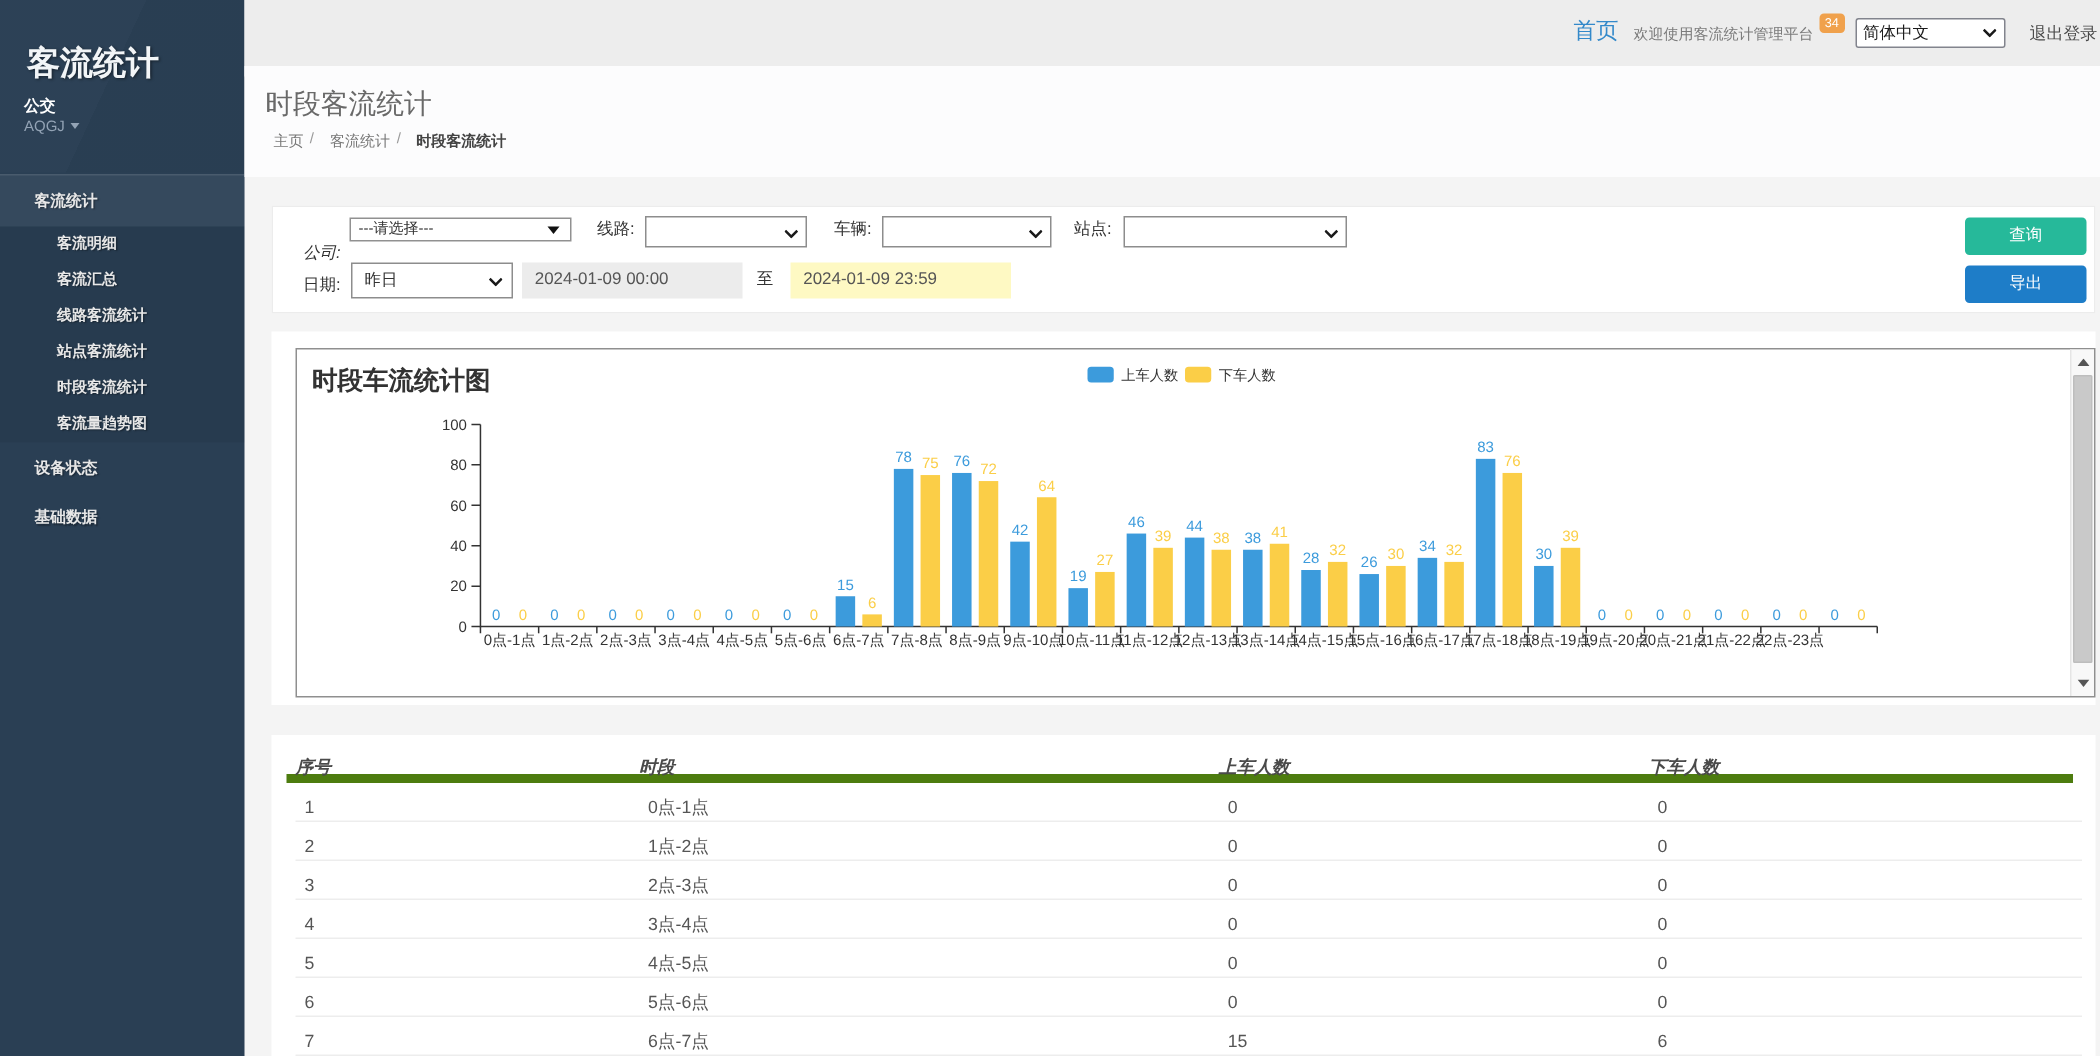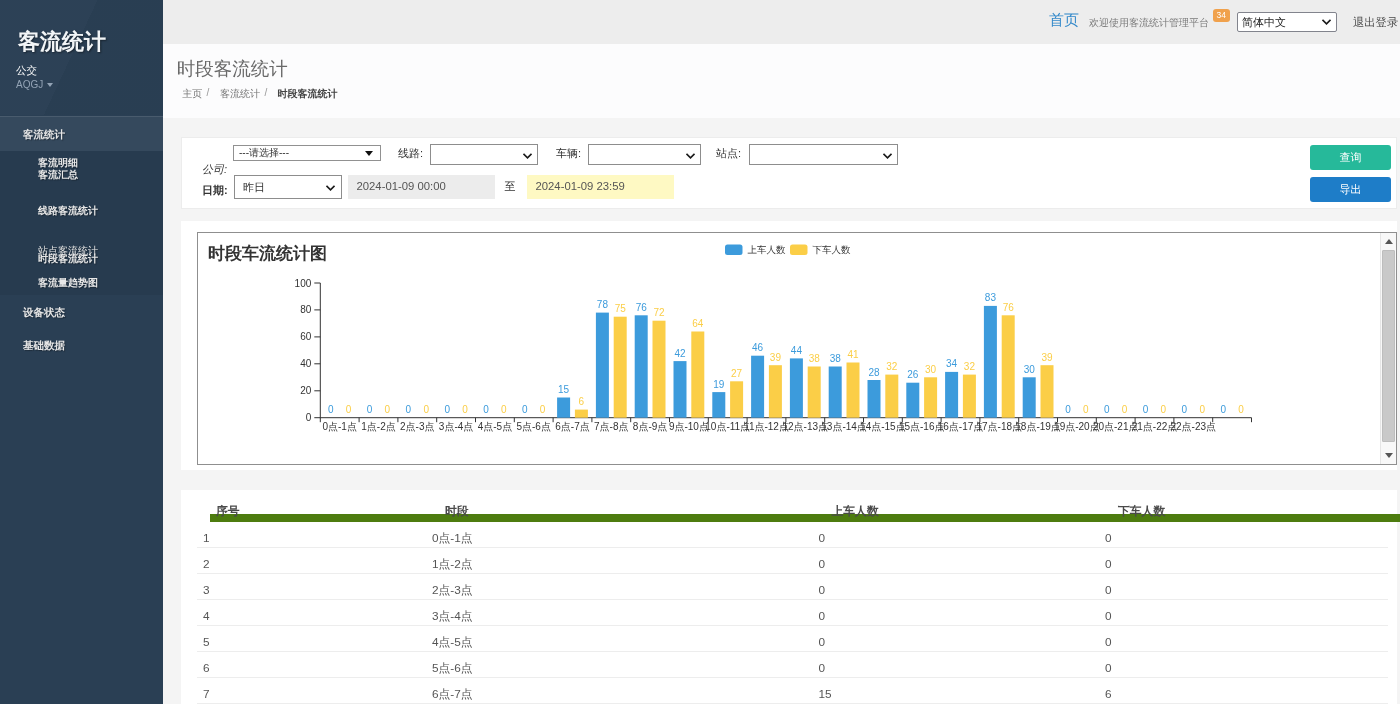--- a/index.html
+++ b/index.html
@@ -3,31 +3,31 @@
 * { margin:0; padding:0; box-sizing:border-box; }
 html,body { width:1400px; height:704px; overflow:hidden; background:#F4F4F4;
   font-family:"Liberation Sans",sans-serif; }
 .abs { position:absolute; }
 </style></head>
 <body>
 
 <div class="abs" style="left:0;top:0;width:163px;height:704px;background:#2A3F54;overflow:hidden;">
   <div class="abs" style="left:0;top:0;width:163px;height:115px;background:linear-gradient(115deg, rgba(255,255,255,0.012) 0 45%, rgba(0,0,0,0.02) 45%);"></div>
   <div class="abs" style="left:18px;top:27px;font-size:22px;font-weight:bold;color:#F2F5F7;text-shadow:1px 1px 2px rgba(0,0,0,0.45);white-space:nowrap;">客流统计</div>
-  <div class="abs" style="left:16px;top:64px;font-size:10.5px;font-weight:normal;color:#FFFFFF;">公交</div>
+  <div class="abs" style="left:16px;top:64px;font-size:10.5px;font-weight:bold;color:#FFFFFF;">公交</div>
   <div class="abs" style="left:16px;top:79px;font-size:10px;color:#93A3B5;">AQGJ<span style="display:inline-block;margin-left:4px;vertical-align:1.5px;width:0;height:0;border-left:3.5px solid transparent;border-right:3.5px solid transparent;border-top:4.5px solid #93A3B5;"></span></div>
 
   <div class="abs" style="left:0;top:115.5px;width:163px;height:35.5px;background:rgba(255,255,255,0.055);border-top:1px solid rgba(255,255,255,0.10);">
     <span class="abs" style="left:23px;top:0;line-height:35px;font-size:10.5px;font-weight:bold;color:#E7E7E7;text-shadow:1px 1px 1px rgba(0,0,0,0.35);">客流统计</span>
   </div>
   <div class="abs" style="left:0;top:151px;width:183px;height:144px;background:rgba(0,0,0,0.05);">
     <span class="abs" style="left:38px;top:0px;line-height:24px;font-size:10px;font-weight:bold;color:#E7E7E7;text-shadow:1px 1px 1px rgba(0,0,0,0.35);">客流明细</span>
-    <span class="abs" style="left:38px;top:12px;line-height:24px;font-size:10px;font-weight:bold;color:#E7E7E7;text-shadow:1px 1px 1px rgba(0,0,0,0.35);">客流汇总</span>
+    <span class="abs" style="left:38px;top:24px;line-height:24px;font-size:10px;font-weight:bold;color:#E7E7E7;text-shadow:1px 1px 1px rgba(0,0,0,0.35);">客流汇总</span>
     <span class="abs" style="left:38px;top:48px;line-height:24px;font-size:10px;font-weight:bold;color:#E7E7E7;text-shadow:1px 1px 1px rgba(0,0,0,0.35);">线路客流统计</span>
-    <span class="abs" style="left:38px;top:72px;line-height:24px;font-size:10px;font-weight:normal;color:#E7E7E7;text-shadow:1px 1px 1px rgba(0,0,0,0.35);margin-top:16px;">站点客流统计</span>
+    <span class="abs" style="left:38px;top:72px;line-height:24px;font-size:10px;font-weight:bold;color:#E7E7E7;text-shadow:1px 1px 1px rgba(0,0,0,0.35);">站点客流统计</span>
     <span class="abs" style="left:38px;top:96px;line-height:24px;font-size:10px;font-weight:bold;color:#E7E7E7;text-shadow:1px 1px 1px rgba(0,0,0,0.35);">时段客流统计</span>
     <span class="abs" style="left:38px;top:120px;line-height:24px;font-size:10px;font-weight:bold;color:#E7E7E7;text-shadow:1px 1px 1px rgba(0,0,0,0.35);">客流量趋势图</span>
   </div>
   <div class="abs" style="left:23px;top:327px;width:140px;height:36px;line-height:36px;font-size:10.5px;font-weight:bold;color:#E7E7E7;text-shadow:1px 1px 1px rgba(0,0,0,0.35);">基础数据</div>
   <div class="abs" style="left:23px;top:294px;width:140px;height:36px;line-height:36px;font-size:10.5px;font-weight:bold;color:#E7E7E7;text-shadow:1px 1px 1px rgba(0,0,0,0.35);">设备状态</div>
 </div>
 
 <div class="abs" style="left:163px;top:0;width:1237px;height:52px;background:#EDEDED;border-bottom:1px solid #737373;">
   <span class="abs" style="left:886px;top:10.5px;font-size:15px;color:#3389CA;white-space:nowrap;">首页</span>
   <span class="abs" style="left:926px;top:16px;font-size:10px;color:#7b7b7b;white-space:nowrap;">欢迎使用客流统计管理平台</span>
@@ -69,21 +69,21 @@
         <polyline points="0.5,0.8 4.5,4.8 8.5,0.8" fill="none" stroke="#1a1a1a" stroke-width="1.6"></polyline>
       </svg>
     </span>
   <span class="abs" style="left:534px;top:0;line-height:31px;font-size:11px;color:#333;">站点:</span>
   <span class="abs" style="left:567px;top:5.5px;width:149px;height:21px;background:#fff;border:1px solid #8d8d8d;">
       <svg class="abs" style="right:5px;top:8px" width="9" height="6">
         <polyline points="0.5,0.8 4.5,4.8 8.5,0.8" fill="none" stroke="#1a1a1a" stroke-width="1.6"></polyline>
       </svg>
     </span>
 
-  <span class="abs" style="left:20px;top:36px;line-height:33px;font-size:11px;color:#333;font-weight:bold;">日期:</span>
+  <span class="abs" style="left:20px;top:36px;line-height:33px;font-size:11px;color:#333;">日期:</span>
   <span class="abs" style="left:52px;top:37px;width:108px;height:24px;background:#fff;border:1px solid #8d8d8d;">
     <span class="abs" style="left:8px;top:0;line-height:22px;font-size:11px;color:#333;">昨日</span>
     <svg class="abs" style="right:6px;top:9px" width="9" height="6">
         <polyline points="0.5,0.8 4.5,4.8 8.5,0.8" fill="none" stroke="#1a1a1a" stroke-width="1.6"></polyline>
       </svg>
   </span>
   <span class="abs" style="left:165.5px;top:37px;width:147px;height:24px;background:#ECECEC;">
     <span class="abs" style="left:9px;top:0;line-height:23px;font-size:11.3px;color:#555;">2024-01-09 00:00</span>
   </span>
   <span class="abs" style="left:313.5px;top:37px;width:29px;height:24px;background:#fff;text-align:center;line-height:23px;font-size:11px;color:#333;">至</span>
@@ -244,21 +244,21 @@
   <svg class="abs" style="left:4.5px;top:6px" width="8" height="5">
       <polygon points="4,0 8,5 0,5" fill="#555"></polygon>
     </svg>
   <div class="abs" style="left:1.5px;top:17px;width:13px;height:192px;background:#C9C9C9;border:1px solid #BDBDBD;border-radius:1px;"></div>
   <svg class="abs" style="left:4.5px;bottom:6px" width="8" height="5">
       <polygon points="0,0 8,0 4,5" fill="#555"></polygon>
     </svg>
 </div>
 
 <div class="abs" style="left:181px;top:490px;width:1216px;height:214px;background:#fff;font-size:11.8px;color:#555;">
-  <div style="position:absolute;left:29px;top:0;width:1191px;height:32px;border-bottom:8px solid #4d7c0f;font-weight:bold;color:#4A4A4A;">
+  <div style="position:absolute;left:10px;top:0;width:1191px;height:32px;border-bottom:6px solid #4d7c0f;font-weight:bold;color:#4A4A4A;font-style:italic;">
     <span style="position:absolute;left:6px;top:4.5px;line-height:32px">序号</span>
     <span style="position:absolute;left:235px;top:4.5px;line-height:32px">时段</span>
     <span style="position:absolute;left:621.5px;top:4.5px;line-height:32px">上车人数</span>
     <span style="position:absolute;left:908px;top:4.5px;line-height:32px">下车人数</span>
   </div>
 <div style="position:absolute;left:16px;top:32px;width:1191px;height:26px;border-bottom:1px solid #EDEDED;">
 <span style="position:absolute;left:6px;top:0;line-height:33px">1</span>
 <span style="position:absolute;left:235px;top:0;line-height:33px">0点-1点</span>
 <span style="position:absolute;left:621.5px;top:0;line-height:33px">0</span>
 <span style="position:absolute;left:908px;top:0;line-height:33px">0</span>

